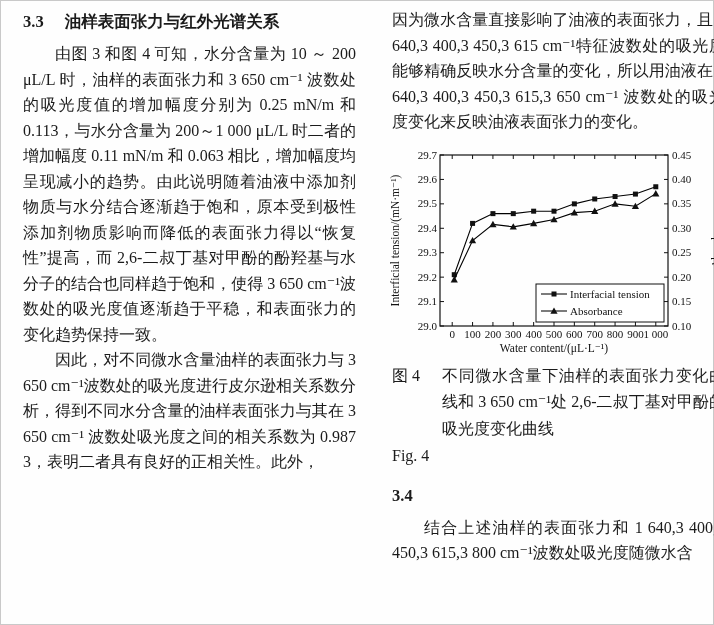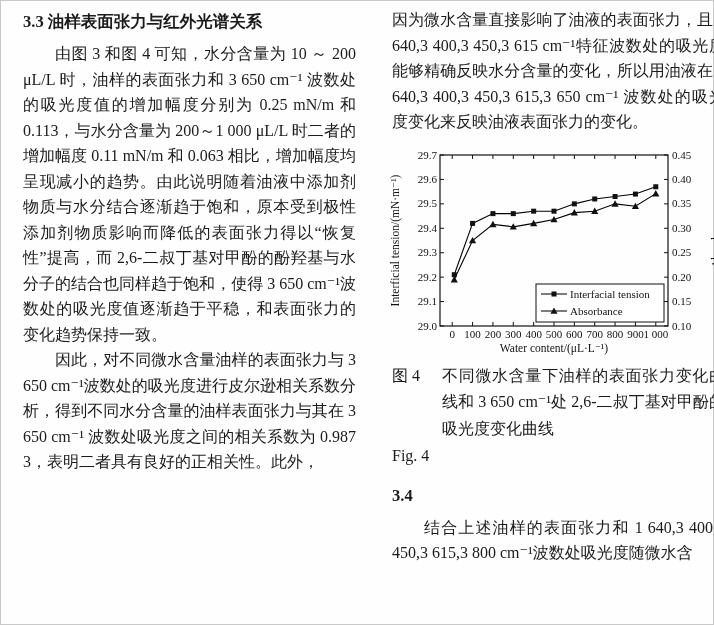--- a/index.html
+++ b/index.html
@@ -4,21 +4,21 @@
 <style>
   html,body{margin:0;padding:0;}
   body{
     width:714px;height:625px;background:#ffffff;position:relative;overflow:hidden;
     font-family:"Liberation Serif","DejaVu Serif",serif;color:#1b1b1b;
   }
   .page{position:absolute;inset:0;border:1px solid #c9c9c9;box-sizing:border-box;background:#fefefe;}
   .col{position:absolute;top:6px;}
   .col-left{left:22px;width:333px;}
   .col-right{left:391px;width:333px;}
-  .sec-heading{display:flex;gap:4px;font-size:16.5px;font-weight:bold;margin:3px 0 7px 0;line-height:24px;}
+  .sec-heading{display:flex;gap:21px;font-size:16.5px;font-weight:bold;margin:3px 0 7px 0;line-height:24px;}
   .sec-heading .num{flex:none;}
   p.body{font-size:16px;line-height:25.5px;text-align:justify;margin:0;text-indent:2em;}
   p.body.noindent{text-indent:0;}
   .figure{margin:8px 0 6px -2px;}
   .figure svg{display:block;}
   .cap{display:flex;font-size:16px;line-height:26.5px;text-align:justify;margin:0;}
   .cap .cap-label{flex:none;width:50px;}
   .cap .cap-text{flex:1;}
   .cap-en{margin-top:1px;flex-direction:column;}
   .h34{margin-top:14px;margin-bottom:7px;flex-direction:column;}

